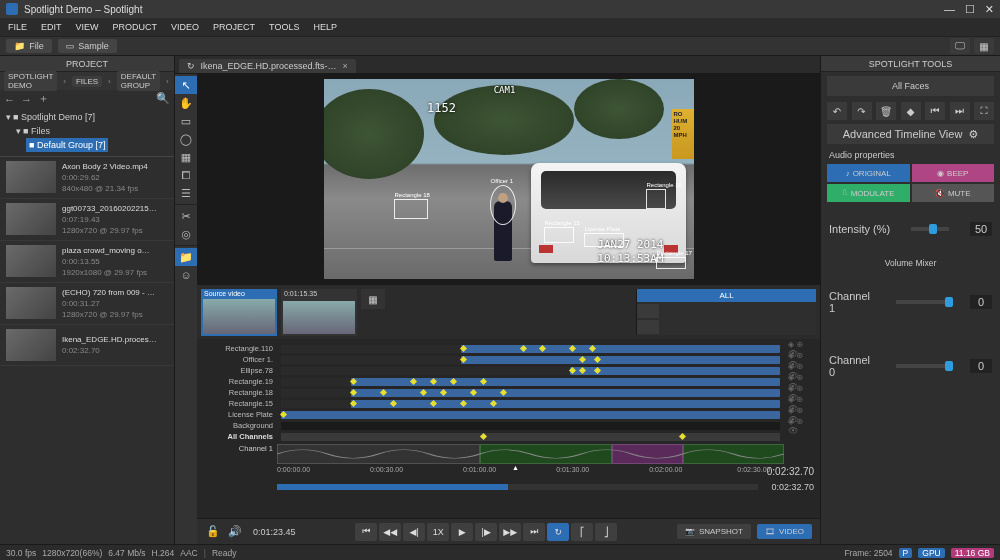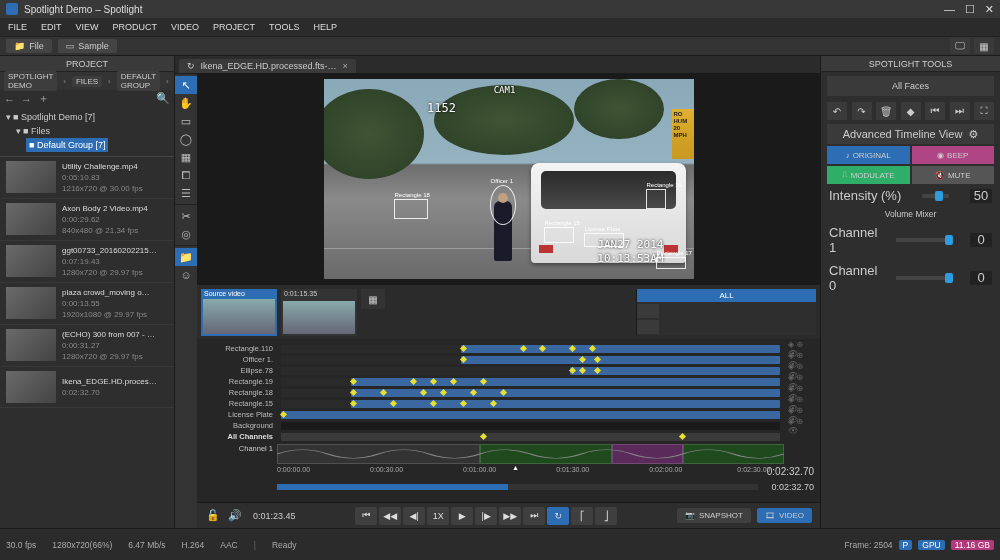--- a/index.html
+++ b/index.html
@@ -101,27 +101,27 @@
 
 .right { width:180px; background:#2e2e2e; border-left:1px solid #1a1a1a; display:flex; flex-direction:column; }
 .rtxt { height:20px; background:#3a3a3a; text-align:center; line-height:20px; font-size:9px; margin:4px 6px; cursor:pointer; }
 .iconrow { display:flex; justify-content:space-between; padding:2px 6px; }
 .iconrow .ib { width:20px; height:18px; background:#3a3a3a; cursor:pointer; display:flex; align-items:center; justify-content:center; font-size:10px;}
 .advrow { height:20px; background:#3a3a3a; margin:2px 6px; display:flex; align-items:center; justify-content:center; font-size:11px; cursor:pointer; gap:6px;}
 .sect { padding:4px 8px; font-size:9px; color:#ccc; }
 .audbtns { display:flex; flex-wrap:wrap; gap:2px; padding:0 6px; }
 .ab { flex:1 1 45%; height:18px; font-size:8px; display:flex; align-items:center; justify-content:center; gap:3px; cursor:pointer; }
 .ab.blue{background:#2d6db3;} .ab.pink{background:#b04585;} .ab.green{background:#2fae6a;} .ab.grey{background:#555;}
-.slider-row { display:flex; align-items:center; padding:4px 8px; gap:21px; font-size:13px;}
+.slider-row { display:flex; align-items:center; padding:20px 8px; gap:21px; font-size:11px;}
 .slider-row .sl { flex:1; height:4px; background:#444; position:relative; }
 .slider-row .sl .h { position:absolute; width:8px; height:10px; background:#2d9de0; top:-3px; border-radius:2px;}
 .slider-row .val { width:22px; height:14px; background:#222; text-align:center; line-height:14px; }
 .lbl-center { text-align:center; font-size:8.5px; padding:2px 12px; }
 
-.status { height:32px; background:#2b2b2b; border-top:1px solid #1a1a1a; display:flex; align-items:center; font-size:8.5px; padding:0 6px; gap:16px; color:#aaa;}
+.status { height:16px; background:#2b2b2b; border-top:1px solid #1a1a1a; display:flex; align-items:center; font-size:8.5px; padding:0 6px; gap:6px; color:#aaa;}
 .status .r { margin-left:auto; display:flex; gap:6px; align-items:center;}
 .badge { padding:0 4px; border-radius:2px; }
 .badge.b{background:#2d6db3;color:#fff;} .badge.m{background:#b33a7a;color:#fff;}
 svg { display:block; }
 </style>
 </head>
 <body>
 
 <div class="titlebar">
   <span style="width:12px;height:12px;background:#2d6db3;margin-right:6px;border-radius:2px;"></span>
@@ -183,28 +183,20 @@
     </div>
     <div class="tree">
       <div>▾ ■ <span>Spotlight Demo [7]</span></div>
       <div style="padding-left:10px">▾ ■ <span>Files</span></div>
       <div style="padding-left:20px"><span class="sel">■ <span>Default Group [7]</span></span></div>
     </div>
     <div class="medialist">
       <div class="mitem">
           <div class="thumb"></div>
           <div class="minfo">
-            <span class="t">Utility Challenge.mp4</span>
-            <span class="d">0:05:10.83</span>
-            <span class="d">1216x720 @ 30.00 fps</span>
-          </div>
-        </div>
-      <div class="mitem">
-          <div class="thumb"></div>
-          <div class="minfo">
             <span class="t">Axon Body 2 Video.mp4</span>
             <span class="d">0:00:29.62</span>
             <span class="d">840x480 @ 21.34 fps</span>
           </div>
         </div>
       <div class="mitem">
           <div class="thumb"></div>
           <div class="minfo">
             <span class="t">ggt00733_20160202215…</span>
             <span class="d">0:07:19.43</span>
@@ -215,21 +207,21 @@
           <div class="thumb"></div>
           <div class="minfo">
             <span class="t">plaza crowd_moving o…</span>
             <span class="d">0:00:13.55</span>
             <span class="d">1920x1080 @ 29.97 fps</span>
           </div>
         </div>
       <div class="mitem">
           <div class="thumb"></div>
           <div class="minfo">
-            <span class="t">(ECHO) 300 from 007 - …</span>
+            <span class="t">(ECHO) 720 from 009 - …</span>
             <span class="d">0:00:31.27</span>
             <span class="d">1280x720 @ 29.97 fps</span>
           </div>
         </div>
       <div class="mitem">
           <div class="thumb"></div>
           <div class="minfo">
             <span class="t">Ikena_EDGE.HD.proces…</span>
             <span class="d">0:02:32.70</span>
             <span class="d"></span>
@@ -482,20 +474,21 @@
       <div class="ib">🗑</div>
       <div class="ib">◆</div>
       <div class="ib">⏮</div>
       <div class="ib">⏭</div>
       <div class="ib">⛶</div>
     </div>
     <div class="advrow">
       <span>Advanced Timeline View</span>
       <span>⚙</span>
     </div>
+    <div class="sect">Audio properties</div>
     <div class="audbtns">
       <div class="ab blue">♪ <span>ORIGINAL</span></div>
       <div class="ab pink">◉ <span>BEEP</span></div>
       <div class="ab green">⎍ <span>MODULATE</span></div>
       <div class="ab grey">🔇 <span>MUTE</span></div>
     </div>
     <div class="slider-row">
       <span>Intensity (%)</span>
       <div class="sl">
           <div class="h" style="left:48%"></div>

